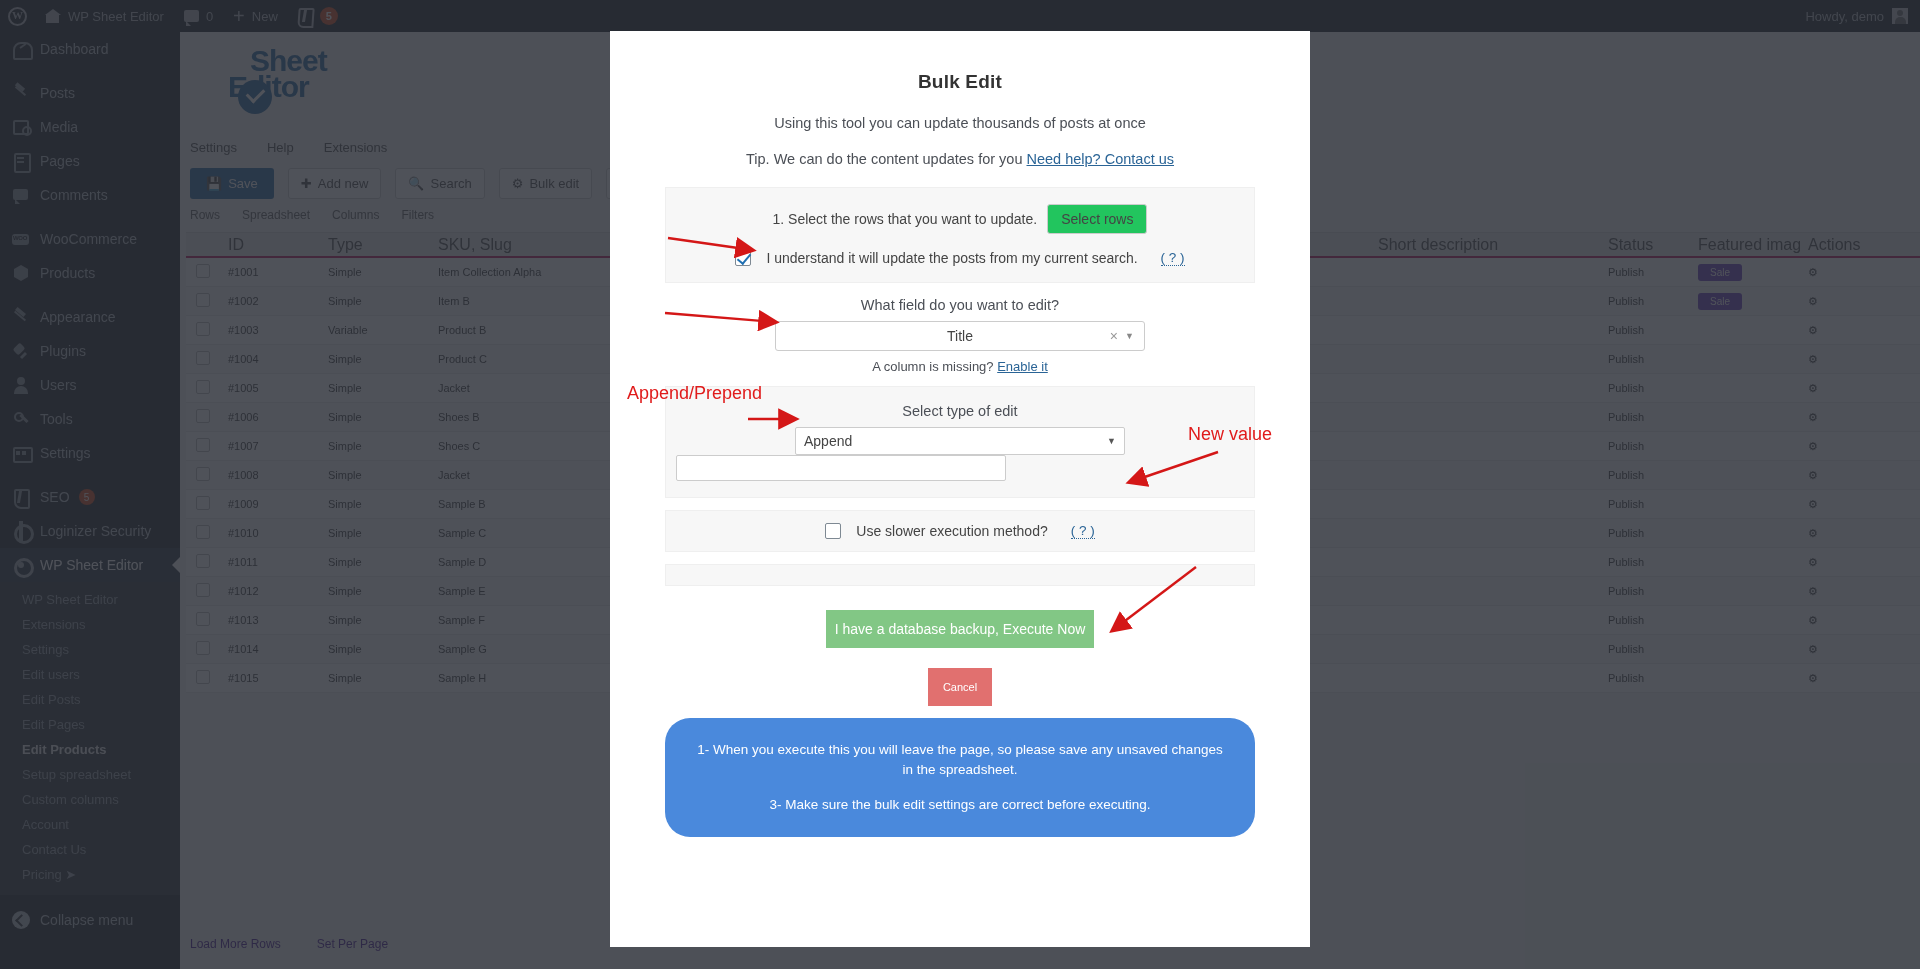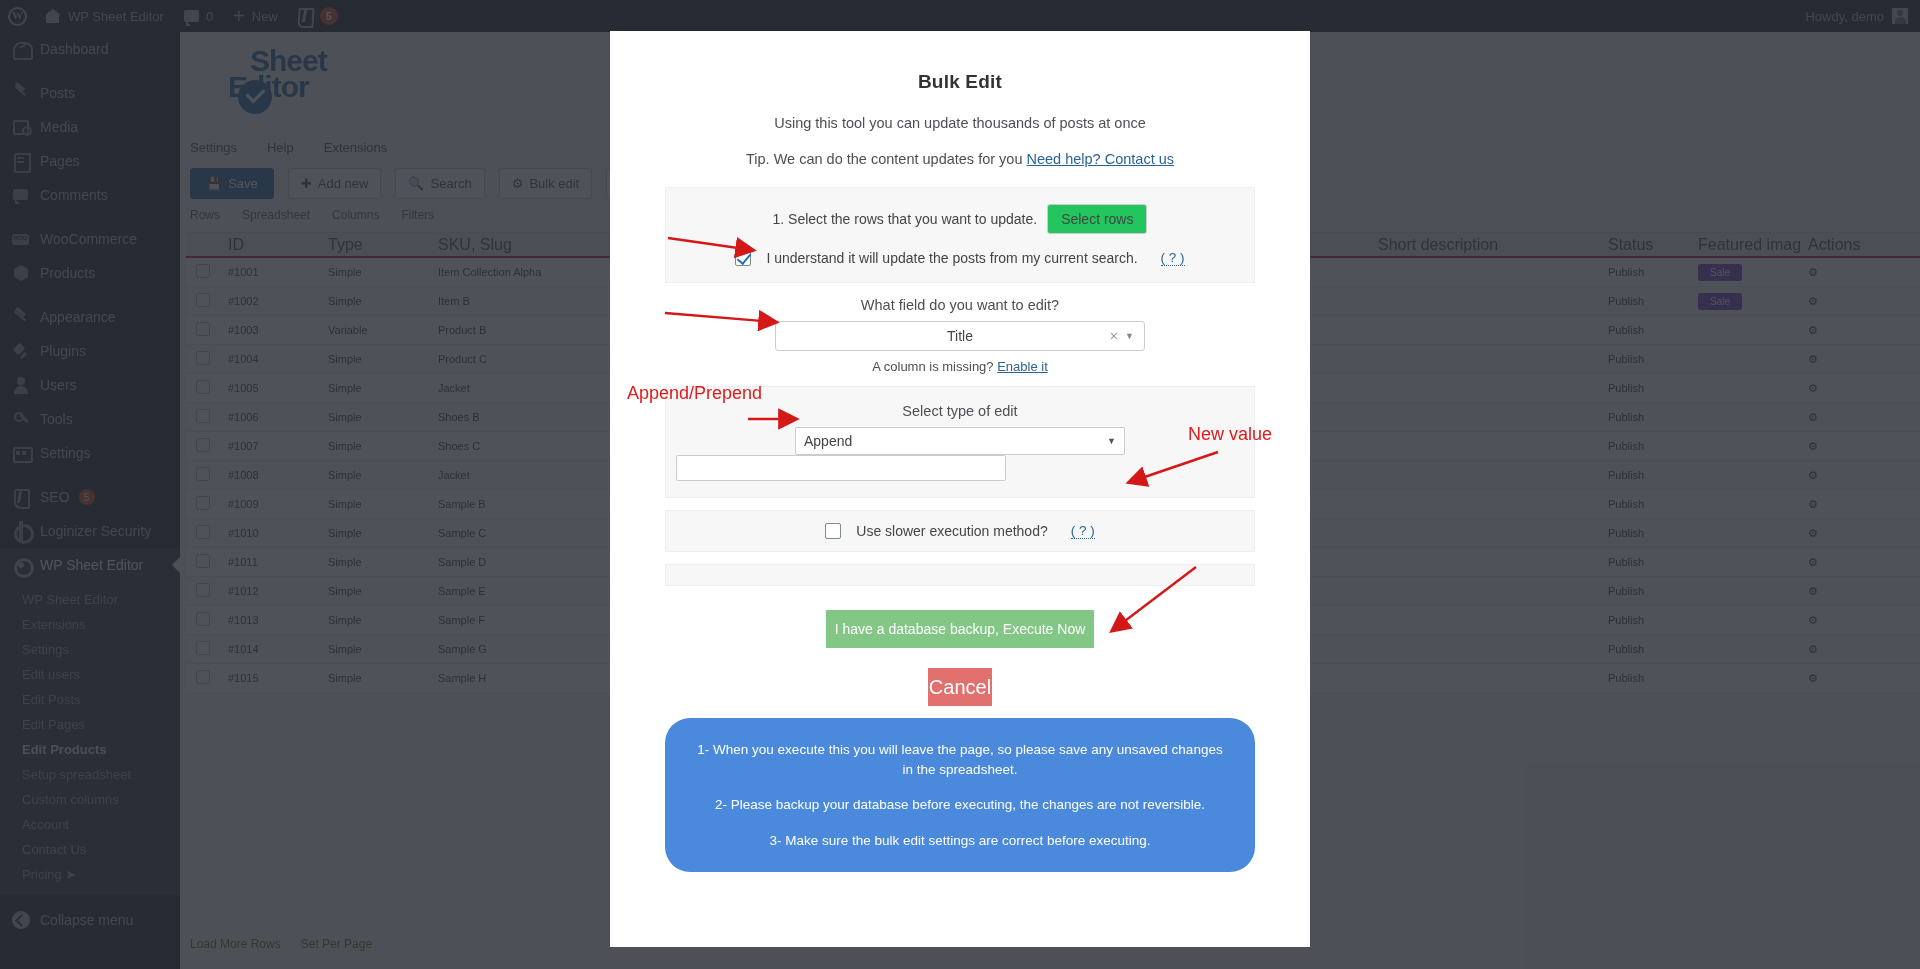--- a/index.html
+++ b/index.html
@@ -217,21 +217,21 @@
   .gc-id { width: 100px; }
   .gc-type { width: 110px; }
   .gc-title { width: 250px; }
   .gc-wide { flex: 1; }
   .gc-desc { width: 230px; }
   .gc-status { width: 90px; }
   .gc-feat { width: 110px; }
   .gc-act { width: 120px; }
   .pill-purple { background:#6f42c1; color:#fff; border-radius:3px; padding:3px 12px; font-size:10px; display:inline-block; }
   .mini-sq { width:14px;height:14px;border:1px solid #bbb;background:#fff;display:inline-block;border-radius:2px; }
-  .footer-bar { position:absolute; left:30px; top:905px; display:flex; gap:20px; font-size:12px; color:#4d7c0f;}
+  .footer-bar { position:absolute; left:30px; top:905px; display:flex; gap:36px; font-size:12px; color:#4c1d95;}
 
   
   .overlay {
     position: absolute; top:0; left:0; width:1920px; height:969px;
     background: rgba(40,44,52,0.82);
     z-index: 10;
   }
 
   
   .modal {
@@ -298,21 +298,21 @@
     border:1px solid #ccc; background:#fff; border-radius:2px;
   }
 
   .btn-exec {
     display:block; margin: 24px auto 0; width: 268px; height: 38px;
     background:#82c785; color:#fff; border:none; font-size:14px;
     display:flex; align-items:center; justify-content:center;
   }
   .btn-cancel {
     display:block; margin: 20px auto 0; width: 64px; height: 38px;
-    background:#e1706f; color:#fff; border:none; font-size:20px;
+    background:#e1706f; color:#fff; border:none; font-size:11px;
     display:flex; align-items:center; justify-content:center;
   }
   .notice-box {
     margin: 12px 55px 0; background:#4a89dc; color:#fff;
     padding: 22px 30px; font-size: 13.5px; line-height: 1.45; text-align:center;border-radius:25px;
   }
   .notice-box p { margin-bottom: 16px; }
   .notice-box p:last-child { margin-bottom: 0; }
 
   
@@ -728,21 +728,20 @@
 
       <div class="panel-gap"></div>
       <div class="panel" style="padding:10px;"></div>
 
       <button class="btn-exec">I have a database backup, Execute Now</button>
       <button class="btn-cancel">Cancel</button>
     </div>
 
     <div class="notice-box">
       <p>1- When you execute this you will leave the page, so please save any unsaved changes in the spreadsheet.</p>
-      <p>2- Please backup your database before executing, the changes are not reversible.</p>
       <p>3- Make sure the bulk edit settings are correct before executing.</p>
     </div>
   </div>
 
   <svg class="anno" style="left:0;top:0;width:1920px;height:969px;">
     <defs>
       <marker id="ah" markerWidth="9" markerHeight="9" refX="7" refY="4.5" orient="auto">
         <path d="M0,0 L9,4.5 L0,9 z" fill="#d41717"></path>
       </marker>
     </defs>

